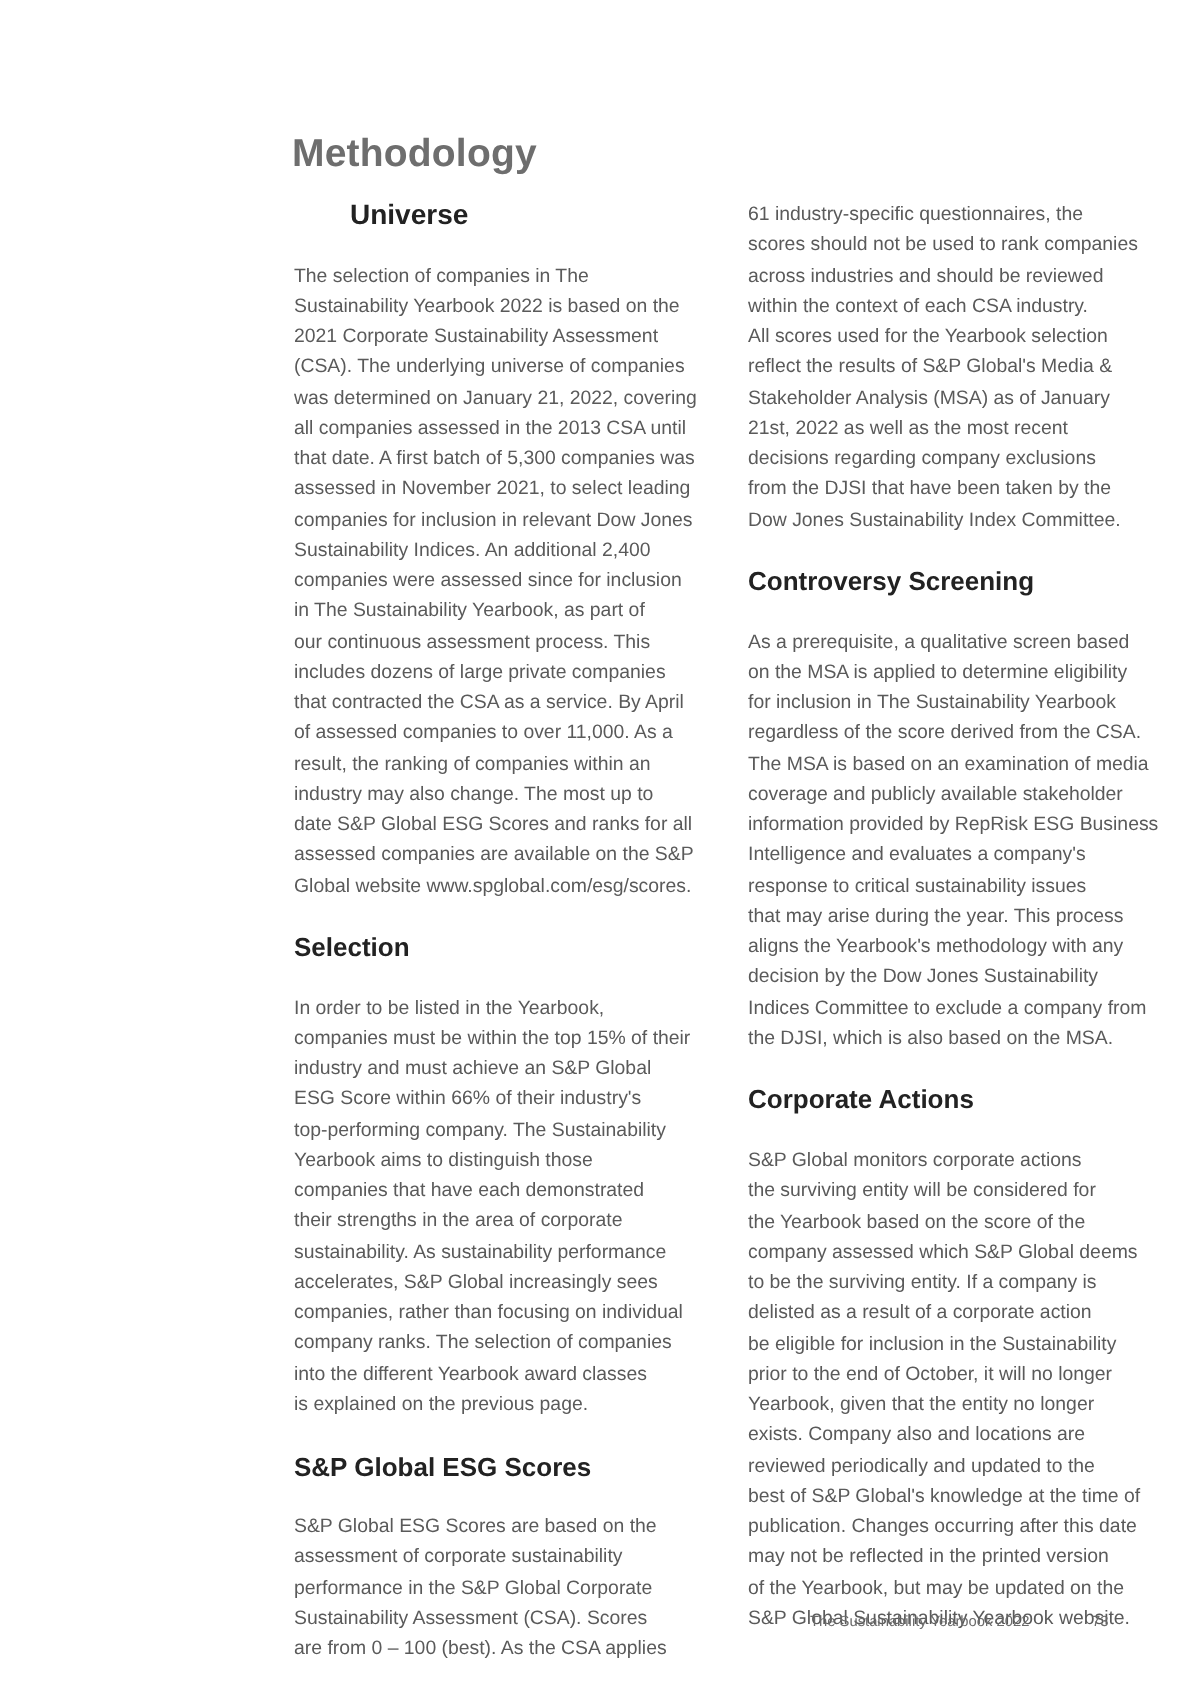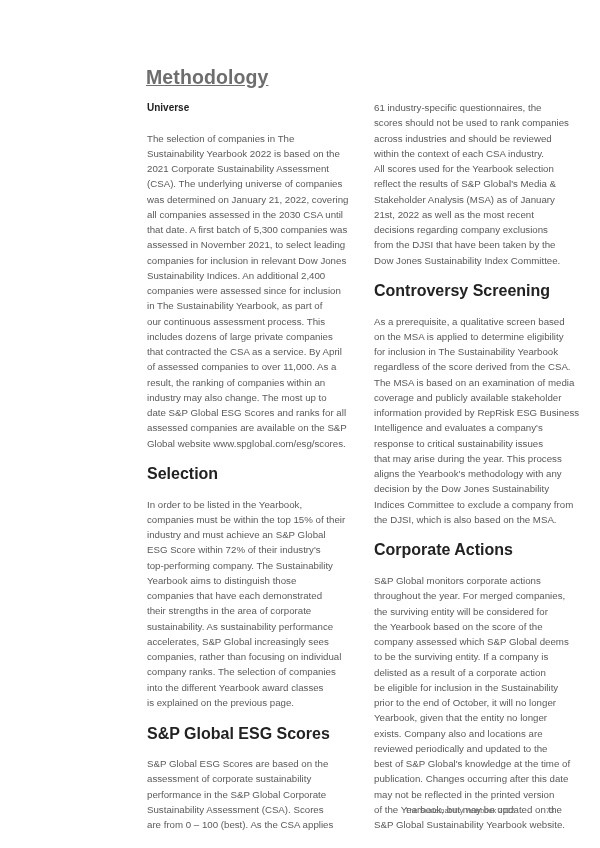--- a/index.html
+++ b/index.html
@@ -1,24 +1,24 @@
 <!DOCTYPE html>
 <html><head>
   <meta charset="utf-8">
   <style>
     html, body { margin: 0; padding: 0; background: #ffffff; }
     body { width: 600px; height: 848px; position: relative; overflow: hidden;
       font-family: "Liberation Sans", "DejaVu Sans", sans-serif; }
     .title { position: absolute; left: 146px; top: 66px; font-size: 19.5px; font-weight: bold;
-      color: #6e6e6e; letter-spacing: 0.1px; margin: 0; text-decoration: underline; }
+      color: #6e6e6e; letter-spacing: 0.1px; margin: 0; }
     .col { position: absolute; top: 100px; width: 205px; }
     .col-left { left: 147px; }
     .col-right { left: 374px; width: 200px; }
-    .h { font-size: 16px; font-weight: bold; color: #222222; margin: 0; line-height: 15.3px; }
-    .h.big { font-size: 10px; }
+    .h { font-size: 13px; font-weight: bold; color: #222222; margin: 0; line-height: 15.3px; }
+    .h.big { font-size: 14px; margin-left: 28px; }
     .p { font-size: 9.7px; color: #5a5a5a; line-height: 15.25px; margin: 0; }
     .p span.line { display: block; white-space: nowrap; }
     .gap { height: 15.3px; }
     .footer { position: absolute; top: 806px; font-size: 7.4px; color: #6a6a6a; }
     .footer-title { left: 405px; }
     .footer-page { left: 546px; text-align: right; }
   </style>
 </head>
 <body>
 
@@ -26,21 +26,21 @@
 
 <div class="col col-left">
   <h2 class="h big">Universe</h2>
   <div class="gap"></div>
   <div class="p">
       <span class="line">The selection of companies in The</span>
       <span class="line">Sustainability Yearbook 2022 is based on the</span>
       <span class="line">2021 Corporate Sustainability Assessment</span>
       <span class="line">(CSA). The underlying universe of companies</span>
       <span class="line">was determined on January 21, 2022, covering</span>
-      <span class="line">all companies assessed in the 2030 CSA until</span>
+      <span class="line">all companies assessed in the 2013 CSA until</span>
       <span class="line">that date. A first batch of 5,300 companies was</span>
       <span class="line">assessed in November 2021, to select leading</span>
       <span class="line">companies for inclusion in relevant Dow Jones</span>
       <span class="line">Sustainability Indices. An additional 2,400</span>
       <span class="line">companies were assessed since for inclusion</span>
       <span class="line">in The Sustainability Yearbook, as part of</span>
       <span class="line">our continuous assessment process. This</span>
       <span class="line">includes dozens of large private companies</span>
       <span class="line">that contracted the CSA as a service. By April</span>
       <span class="line">of assessed companies to over 11,000. As a</span>
@@ -50,21 +50,21 @@
       <span class="line">assessed companies are available on the S&amp;P</span>
       <span class="line">Global website www.spglobal.com/esg/scores.</span>
     </div>
   <div class="gap"></div>
   <h2 class="h">Selection</h2>
   <div class="gap"></div>
   <div class="p">
       <span class="line">In order to be listed in the Yearbook,</span>
       <span class="line">companies must be within the top 15% of their</span>
       <span class="line">industry and must achieve an S&amp;P Global</span>
-      <span class="line">ESG Score within 72% of their industry's</span>
+      <span class="line">ESG Score within 66% of their industry's</span>
       <span class="line">top-performing company. The Sustainability</span>
       <span class="line">Yearbook aims to distinguish those</span>
       <span class="line">companies that have each demonstrated</span>
       <span class="line">their strengths in the area of corporate</span>
       <span class="line">sustainability. As sustainability performance</span>
       <span class="line">accelerates, S&amp;P Global increasingly sees</span>
       <span class="line">companies, rather than focusing on individual</span>
       <span class="line">company ranks. The selection of companies</span>
       <span class="line">into the different Yearbook award classes</span>
       <span class="line">is explained on the previous page.</span>
@@ -112,21 +112,20 @@
       <span class="line">aligns the Yearbook's methodology with any</span>
       <span class="line">decision by the Dow Jones Sustainability</span>
       <span class="line">Indices Committee to exclude a company from</span>
       <span class="line">the DJSI, which is also based on the MSA.</span>
     </div>
   <div class="gap"></div>
   <h2 class="h">Corporate Actions</h2>
   <div class="gap"></div>
   <div class="p">
       <span class="line">S&amp;P Global monitors corporate actions</span>
-      <span class="line">throughout the year. For merged companies,</span>
       <span class="line">the surviving entity will be considered for</span>
       <span class="line">the Yearbook based on the score of the</span>
       <span class="line">company assessed which S&amp;P Global deems</span>
       <span class="line">to be the surviving entity. If a company is</span>
       <span class="line">delisted as a result of a corporate action</span>
       <span class="line">be eligible for inclusion in the Sustainability</span>
       <span class="line">prior to the end of October, it will no longer</span>
       <span class="line">Yearbook, given that the entity no longer</span>
       <span class="line">exists. Company also and locations are</span>
       <span class="line">reviewed periodically and updated to the</span>

